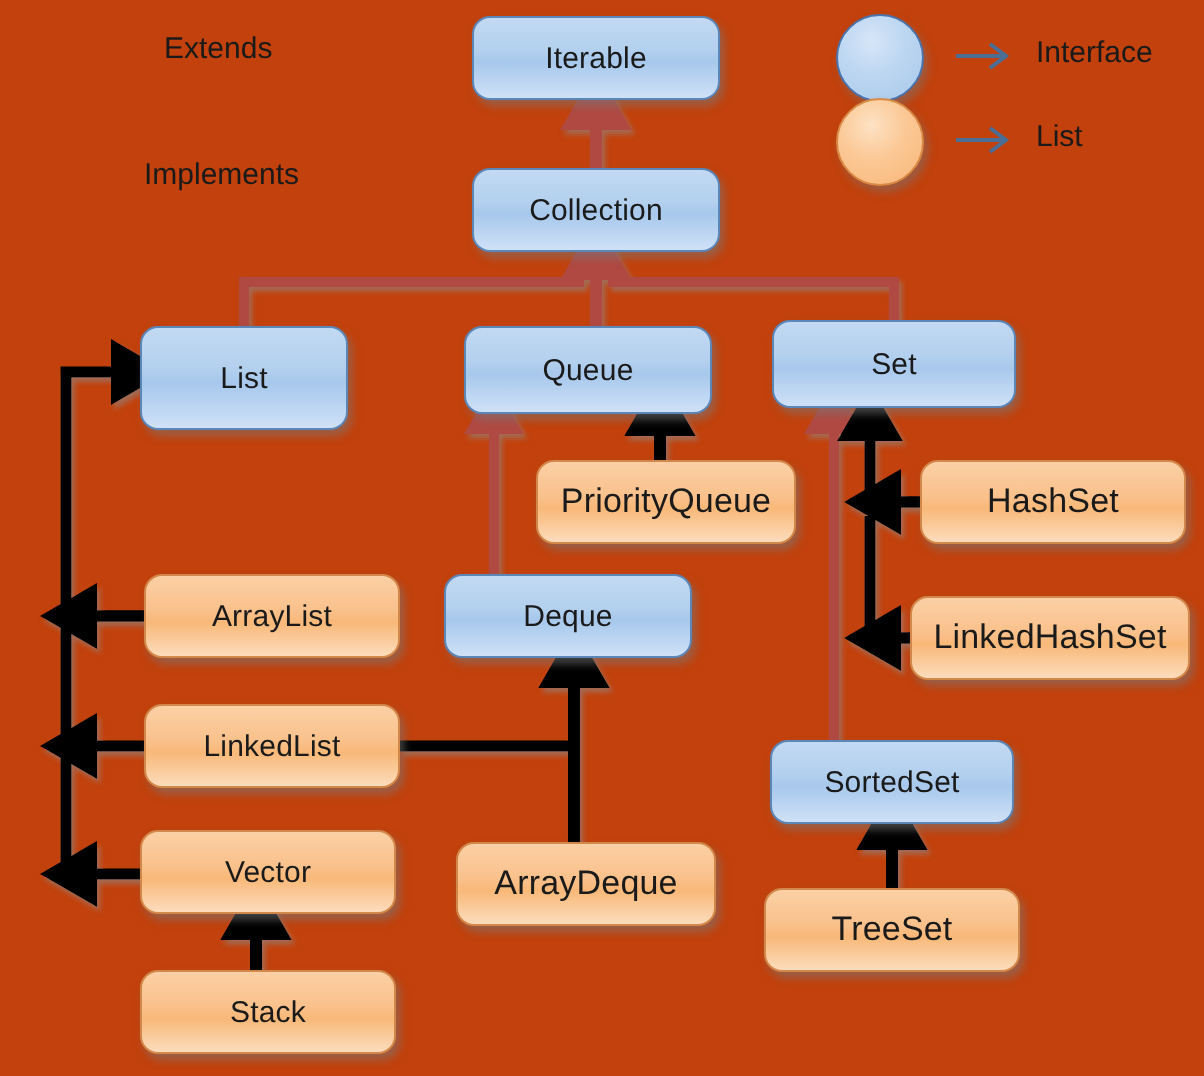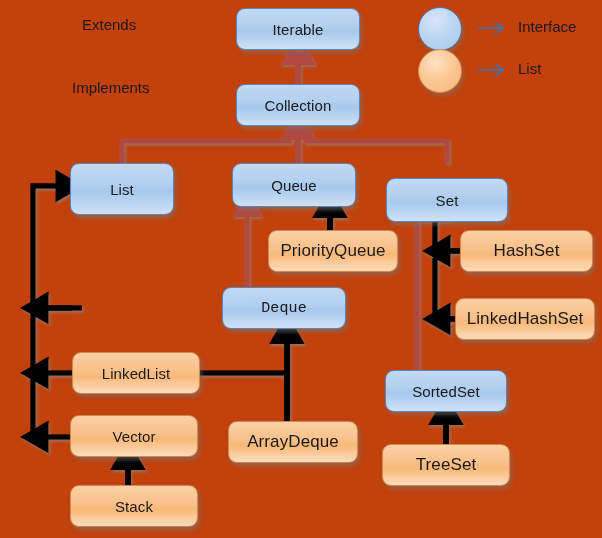--- a/index.html
+++ b/index.html
@@ -194,34 +194,37 @@
   </div>
 
   <div class="node iface" style="left:70px; top:163px; width:104px; height:52px;">
     <span>List</span>
   </div>
 
   <div class="node iface" style="left:232px; top:163px; width:124px; height:44px;">
     <span>Queue</span>
   </div>
 
-  <div class="node iface" style="left:386px; top:178px; width:122px; height:44px;">
+  <div class="node iface" style="left:386px; top:160px; width:122px; height:44px;">
     <span>Set</span>
   </div>
 
   <div class="node klass small" style="left:268px; top:230px; width:130px; height:42px;">
     <span>PriorityQueue</span>
   </div>
 
   <div class="node klass small" style="left:460px; top:230px; width:133px; height:42px;">
     <span>HashSet</span>
   </div>
 
-
-  <div class="node iface" style="left:222px; top:287px; width:124px; height:42px;font-family:Liberation Mono, monospace;">
+  <div class="node klass" style="left:72px; top:287px; width:128px; height:42px;">
+    <span>ArrayList</span>
+  </div>
+
+  <div class="node iface" style="left:222px; top:287px; width:124px; height:42px;">
     <span>Deque</span>
   </div>
 
   <div class="node klass small" style="left:455px; top:298px; width:140px; height:42px;">
     <span>LinkedHashSet</span>
   </div>
 
   <div class="node klass" style="left:72px; top:352px; width:128px; height:42px;">
     <span>LinkedList</span>
   </div>

